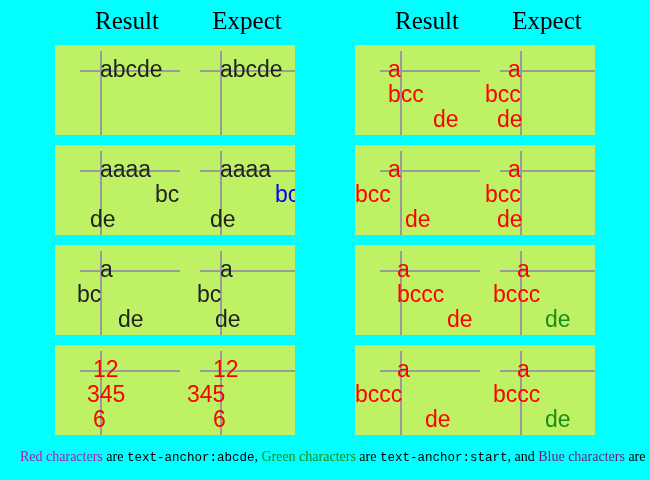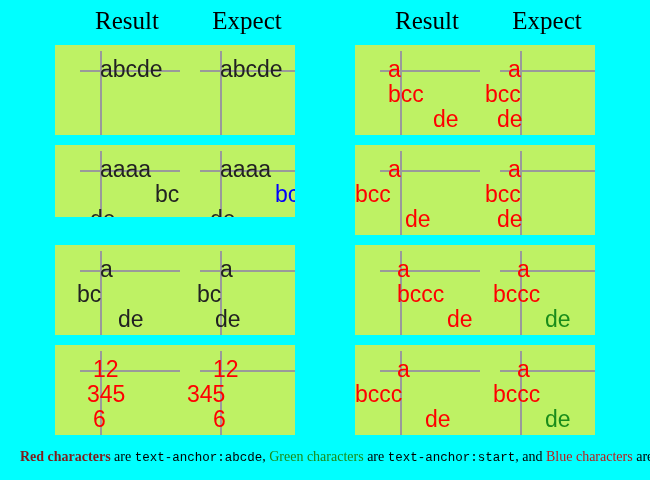--- a/index.html
+++ b/index.html
@@ -93,23 +93,23 @@
     font-family: "Liberation Serif", serif;
     font-size: 14px;
     color: #000000;
     white-space: nowrap;
     line-height: 18px;
   }
   .caption .mono {
     font-family: "Liberation Mono", monospace;
     font-size: 12.5px;
   }
-  .c-red   { color: #7f1d1d; font-weight: bold; }
+  .c-red   { color: #a21caf; }
   .c-green { color: #1a8c1a; }
-  .c-blue  { color: #b91c1c; }
+  .c-blue  { color: #701a75; }
 </style>
 </head>
 <body>
 
 <div id="stage">
 
   <div class="col-headers">
       <div class="col-header" style="left: 55px; width: 120px;">Result</div>
       <div class="col-header" style="left: 175px; width: 120px;">Expect</div>
       <div class="col-header" style="left: 355px; width: 120px;">Result</div>
@@ -122,21 +122,21 @@
           <div class="guide-v" style="left: 45px; background: rgb(154, 154, 154);"></div>
           <div class="guide-h" style="top: 25px; background: rgb(154, 154, 154);"></div>
           <div class="run anchor-start" style="left: 45px; top: 12px; color: rgb(34, 34, 34);">abcde</div>
         </div>
         <div class="cell cell-b">
           <div class="guide-v" style="left: 45px; background: rgb(154, 154, 154);"></div>
           <div class="guide-h" style="top: 25px; background: rgb(154, 154, 154);"></div>
           <div class="run anchor-start" style="left: 45px; top: 12px; color: rgb(34, 34, 34);">abcde</div>
         </div>
       </div>
-      <div class="panel panel-left" style="top: 145px; height: 72px;">
+      <div class="panel panel-left" style="top: 145px; height: 90px;">
         <div class="cell cell-a">
           <div class="guide-v" style="left: 45px; background: rgb(154, 154, 154);"></div>
           <div class="guide-h" style="top: 25px; background: rgb(154, 154, 154);"></div>
           <div class="run anchor-start" style="left: 45px; top: 12px; color: rgb(34, 34, 34);">aaaa</div>
           <div class="run anchor-start" style="left: 100px; top: 37px; color: rgb(34, 34, 34);">bc</div>
           <div class="run anchor-start" style="left: 35px; top: 62px; color: rgb(34, 34, 34);">de</div>
         </div>
         <div class="cell cell-b">
           <div class="guide-v" style="left: 45px; background: rgb(154, 154, 154);"></div>
           <div class="guide-h" style="top: 25px; background: rgb(154, 154, 154);"></div>

